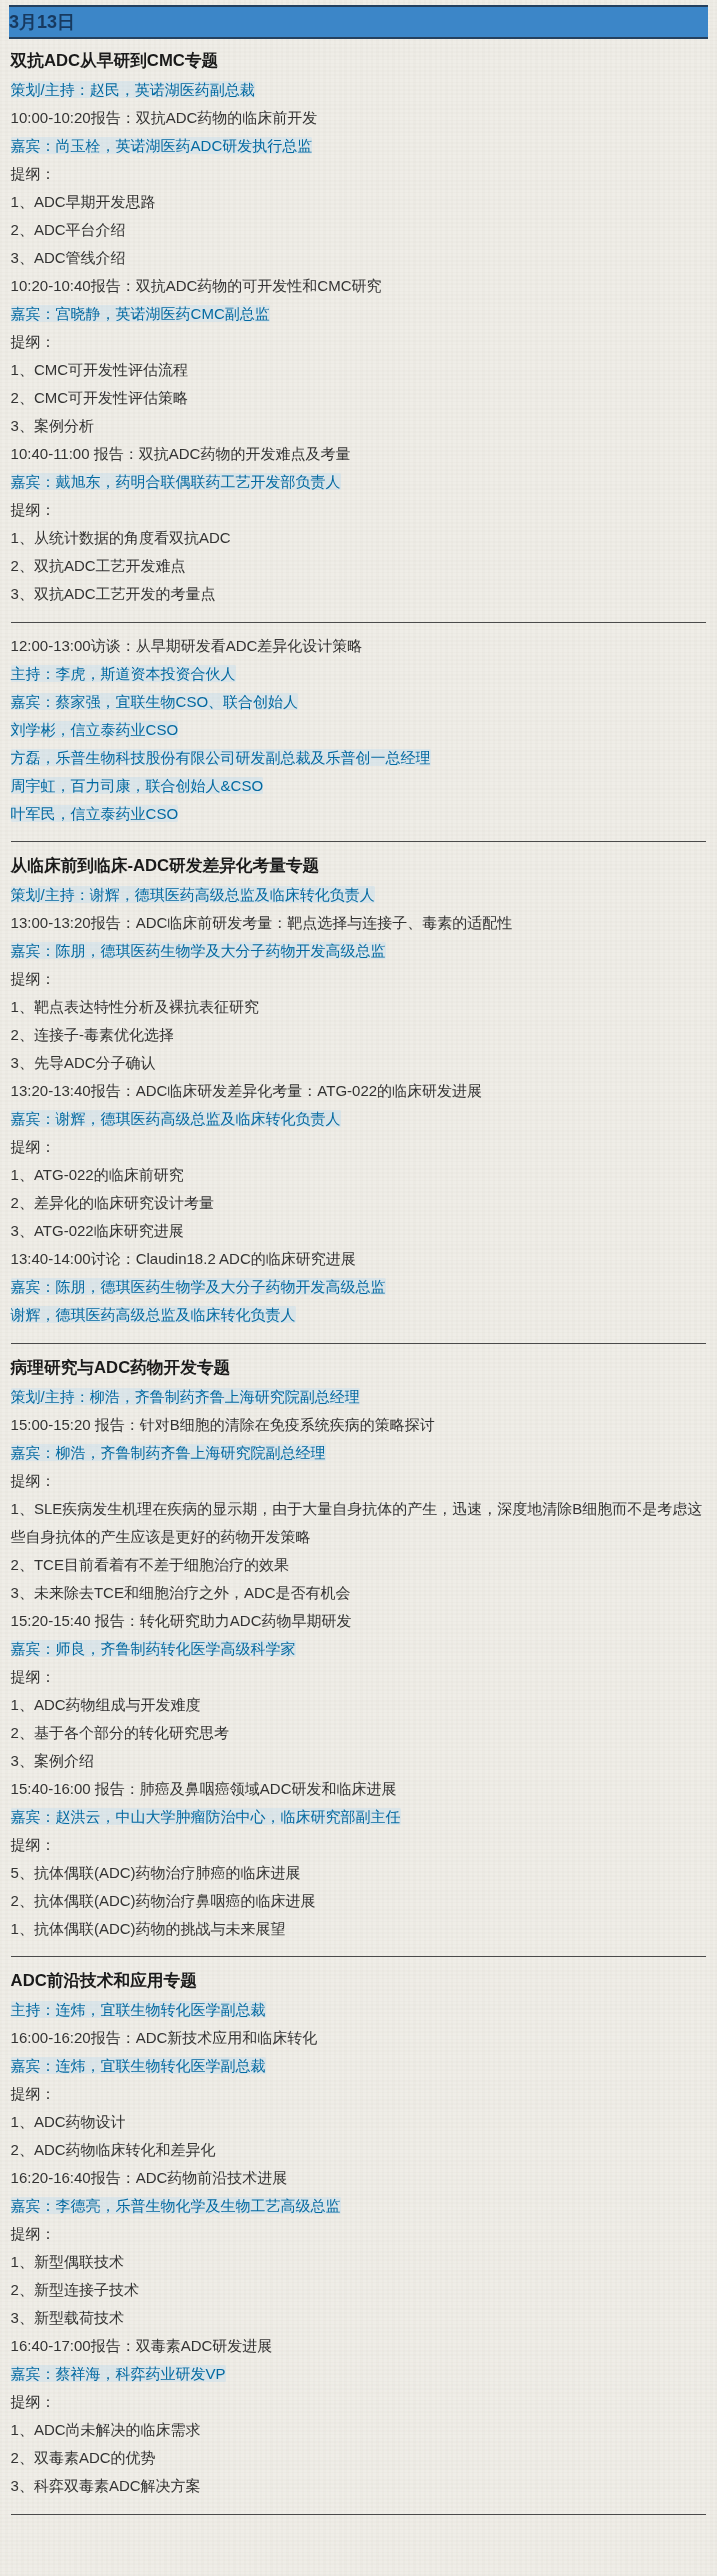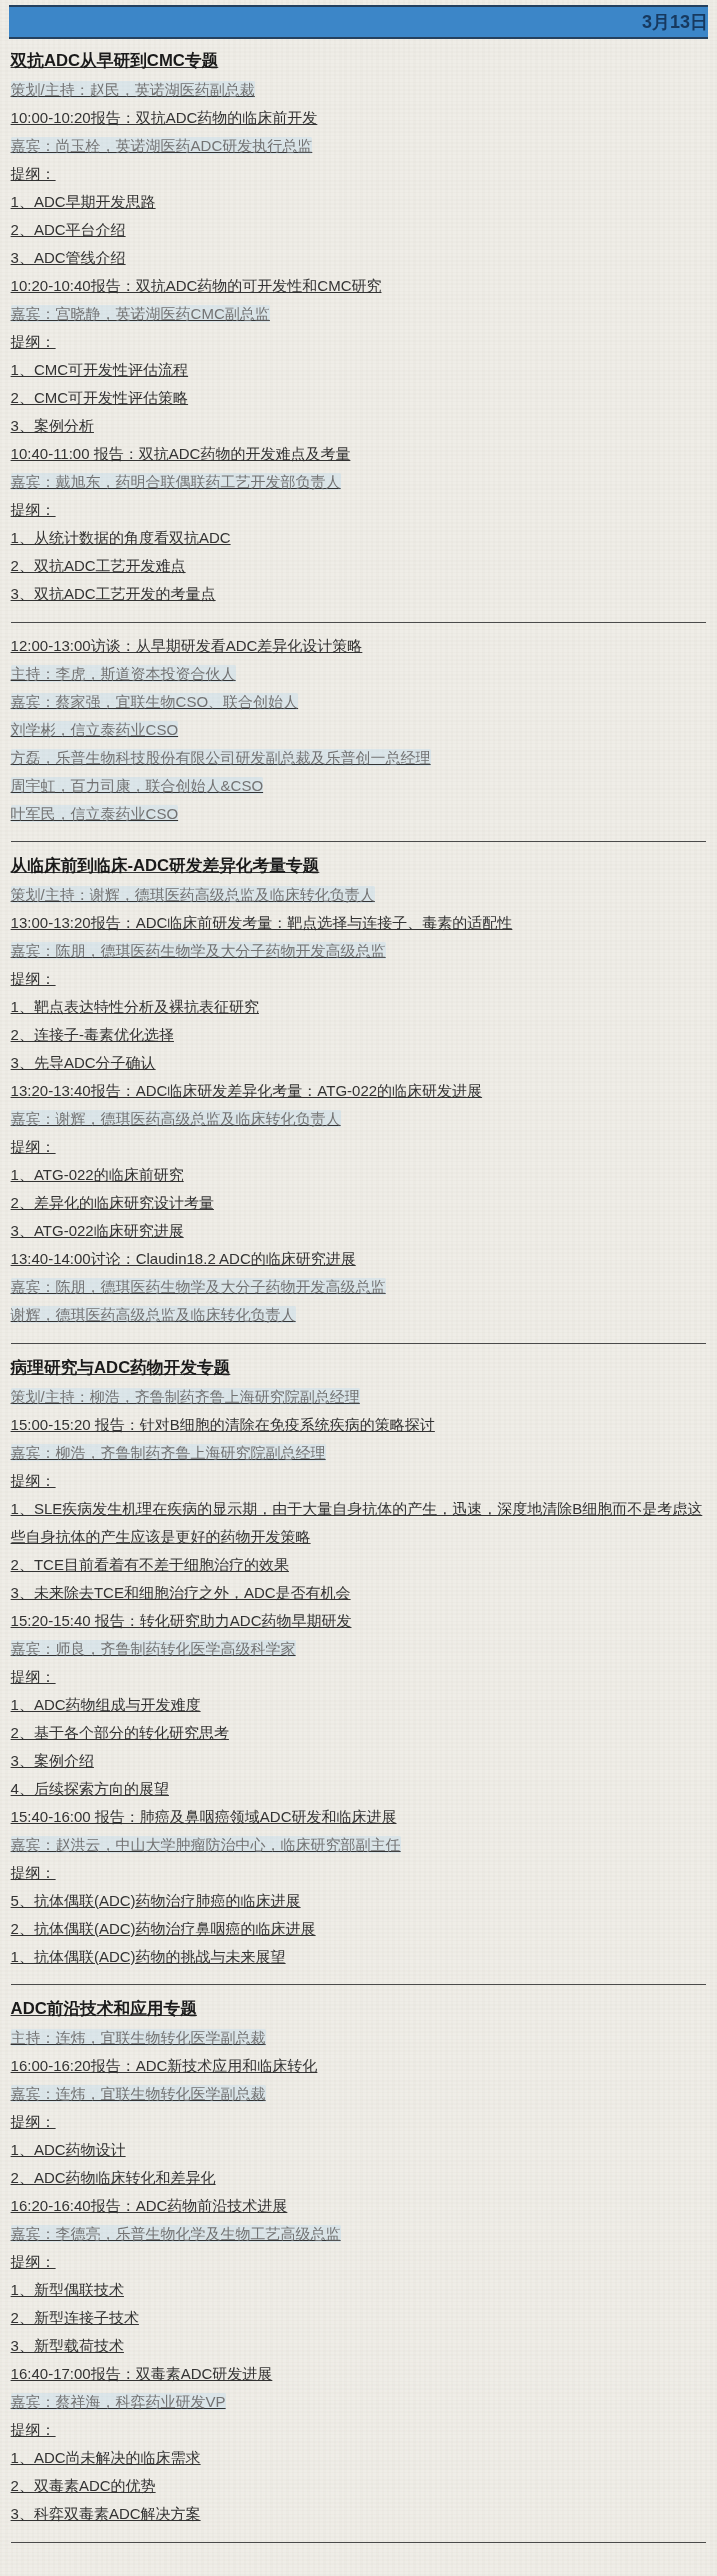--- a/index.html
+++ b/index.html
@@ -15,34 +15,34 @@
     color: #333;
   }
   .page { width: 717px; box-sizing: border-box; padding-top: 4.5px; }
   .date-bar {
     margin: 0 9px 7.6px 9px;
     height: 30px;
     line-height: 30px;
     background: #3c86c8;
     border-top: 2.3px solid #24405e;
     border-bottom: 2.3px solid #24405e;
-    text-align: right;
+    text-align: left;
     color: #17395f;
     font-weight: bold;
     font-size: 18px;
   }
-  .content { padding: 0 10.6px; text-decoration: underline; }
+  .content { padding: 0 10.6px; }
   .section-title {
     font-weight: bold;
     font-size: 16.7px;
     line-height: 30px;
     color: #1a1a1a;
   }
   .line { font-size: 15px; line-height: 28px; color: #333; }
-  .line.host, .line.guest { color: #737373; }
+  .line.host, .line.guest { color: #0369a1; }
   .line.host .hl, .line.guest .hl {
     background: rgba(176, 216, 242, 0.30);
     border-radius: 1.5px;
   }
   hr.divider {
     border: none;
     border-top: 0.8px solid #4a4a4a;
     margin: 13.6px 0 9px 0;
   }
 </style>
@@ -115,21 +115,20 @@
         <div class="line label"><span class="hl">提纲：</span></div>
         <div class="line item"><span class="hl">1、SLE疾病发生机理在疾病的显示期，由于大量自身抗体的产生，迅速，深度地清除B细胞而不是考虑这些自身抗体的产生应该是更好的药物开发策略</span></div>
         <div class="line item"><span class="hl">2、TCE目前看着有不差于细胞治疗的效果</span></div>
         <div class="line item"><span class="hl">3、未来除去TCE和细胞治疗之外，ADC是否有机会</span></div>
         <div class="line talk"><span class="hl">15:20-15:40 报告：转化研究助力ADC药物早期研发</span></div>
         <div class="line guest"><span class="hl">嘉宾：师良，齐鲁制药转化医学高级科学家</span></div>
         <div class="line label"><span class="hl">提纲：</span></div>
         <div class="line item"><span class="hl">1、ADC药物组成与开发难度</span></div>
         <div class="line item"><span class="hl">2、基于各个部分的转化研究思考</span></div>
         <div class="line item"><span class="hl">3、案例介绍</span></div>
-        <div class="line item"><span class="hl">4、后续探索方向的展望</span></div>
         <div class="line talk"><span class="hl">15:40-16:00 报告：肺癌及鼻咽癌领域ADC研发和临床进展</span></div>
         <div class="line guest"><span class="hl">嘉宾：赵洪云，中山大学肿瘤防治中心，临床研究部副主任</span></div>
         <div class="line label"><span class="hl">提纲：</span></div>
         <div class="line item"><span class="hl">5、抗体偶联(ADC)药物治疗肺癌的临床进展</span></div>
         <div class="line item"><span class="hl">2、抗体偶联(ADC)药物治疗鼻咽癌的临床进展</span></div>
         <div class="line item"><span class="hl">1、抗体偶联(ADC)药物的挑战与未来展望</span></div>
       </div>
       <hr class="divider">
       <div class="section">
         <div class="section-title">ADC前沿技术和应用专题</div>

